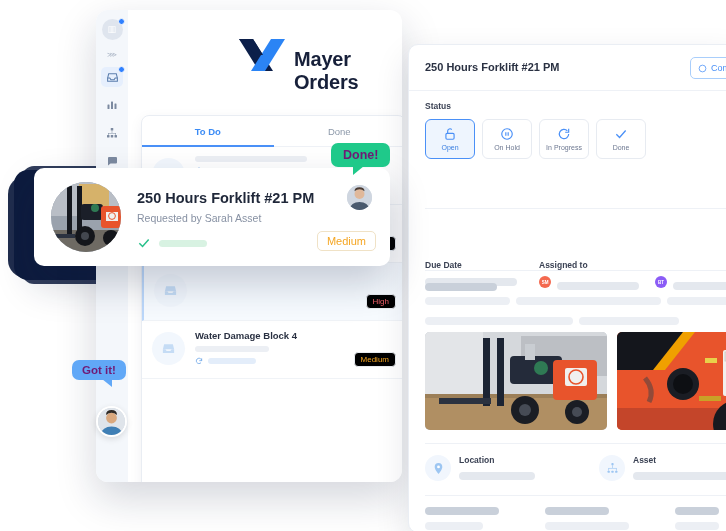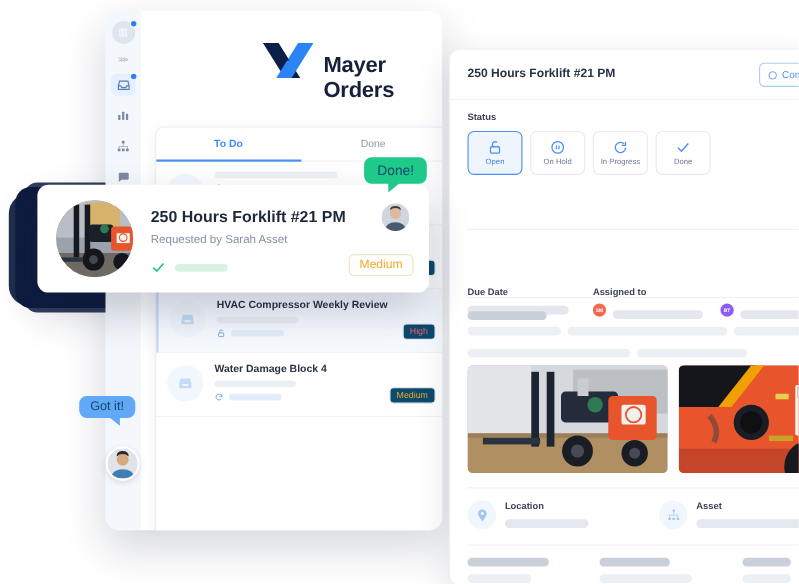--- a/index.html
+++ b/index.html
@@ -77,21 +77,21 @@
   }
   .wo-body{margin-left:43px;}
   .wo-title{font-size:9.5px;font-weight:bold;color:#2a3142;line-height:12px;margin-bottom:4px;}
   .ph{background:#e4e8ee;border-radius:4px;height:6px;}
   .ph.light{background:#eceff4;}
   .wo-sub{margin-bottom:5px;}
   .wo-meta{display:flex;align-items:center;gap:5px;}
   .wo-meta .ph{background:#e3edfa;width:48px;height:6px;}
   .pri{
     position:absolute;right:9px;bottom:11px;
-    font-size:8px;padding:2px 6px;border-radius:4px;border:1px solid #e8ecf1;background:#0c4a6e;
+    font-size:8px;padding:2px 6px;border-radius:4px;border:1px solid #e8ecf1;background:#000000;
   }
   .pri.high{color:#f4626b;}
   .pri.medium{color:#f5a623;}
 
   
   #detail-panel{
     position:absolute;left:408px;top:44px;width:330px;height:487px;
     background:#ffffff;border:1px solid #eaeef4;border-radius:10px 0 0 10px;
     box-shadow:0 14px 34px rgba(17,28,60,.12);overflow:hidden;
   }
@@ -162,21 +162,21 @@
     position:absolute;right:14px;top:63px;border:1px solid #f0e2c6;border-radius:5px;
     padding:3px 9px;font-size:11px;color:#f5a623;background:#fff;
   }
   #fc-avatar{
     position:absolute;right:16px;top:15px;width:25px;height:25px;border-radius:50%;
     overflow:hidden;border:2px solid #fff;background:#d8dee6;
   }
 
   
   .bubble{
-    position:absolute;border-radius:7px;color:#0c4a6e;font-size:12.5px;font-weight:normal;
+    position:absolute;border-radius:7px;color:#701a75;font-size:12.5px;font-weight:bold;
     padding:5px 12px;z-index:40;white-space:nowrap;
   }
   .bubble:after{content:"";position:absolute;width:0;height:0;}
   #bubble-done{background:#1fc98a;left:331px;top:143px;}
   #bubble-done:after{
     left:22px;bottom:-8px;border-left:0 solid transparent;border-right:11px solid transparent;
     border-top:9px solid #1fc98a;
   }
   #bubble-gotit{background:#61a8f7;left:72px;top:360px;font-size:11.5px;padding:4px 10px;}
   #bubble-gotit:after{
@@ -310,31 +310,20 @@
       </div>
       <span class="pri high">High</span>
     </div>
 
     <div class="wo-row sel">
       <div class="wo-ico">
         <svg width="15" height="15" viewBox="0 0 24 24" fill="#c5dcf5">
             <path d="M3 13h4l2 3h6l2-3h4v6H3z"></path>
             <path d="M5 5h14l2 8H3z"></path>
           </svg>
-      </div>
-      <div class="wo-body">
-        <div class="wo-title">HVAC Compressor Weekly Review</div>
-        <div class="wo-sub ph light" style="width:74px"></div>
-        <div class="wo-meta">
-          <svg width="8" height="8" viewBox="0 0 24 24" fill="none" stroke="#6fa7e8" stroke-width="2.5">
-              <rect x="5" y="11" width="14" height="10" rx="2"></rect>
-              <path d="M8 11V7a4 4 0 018 0"></path>
-            </svg>
-          <span class="ph"></span>
-        </div>
       </div>
       <span class="pri high">High</span>
     </div>
 
     <div class="wo-row">
       <div class="wo-ico">
         <svg width="15" height="15" viewBox="0 0 24 24" fill="#c5dcf5">
             <path d="M3 13h4l2 3h6l2-3h4v6H3z"></path>
             <path d="M5 5h14l2 8H3z"></path>
           </svg>

